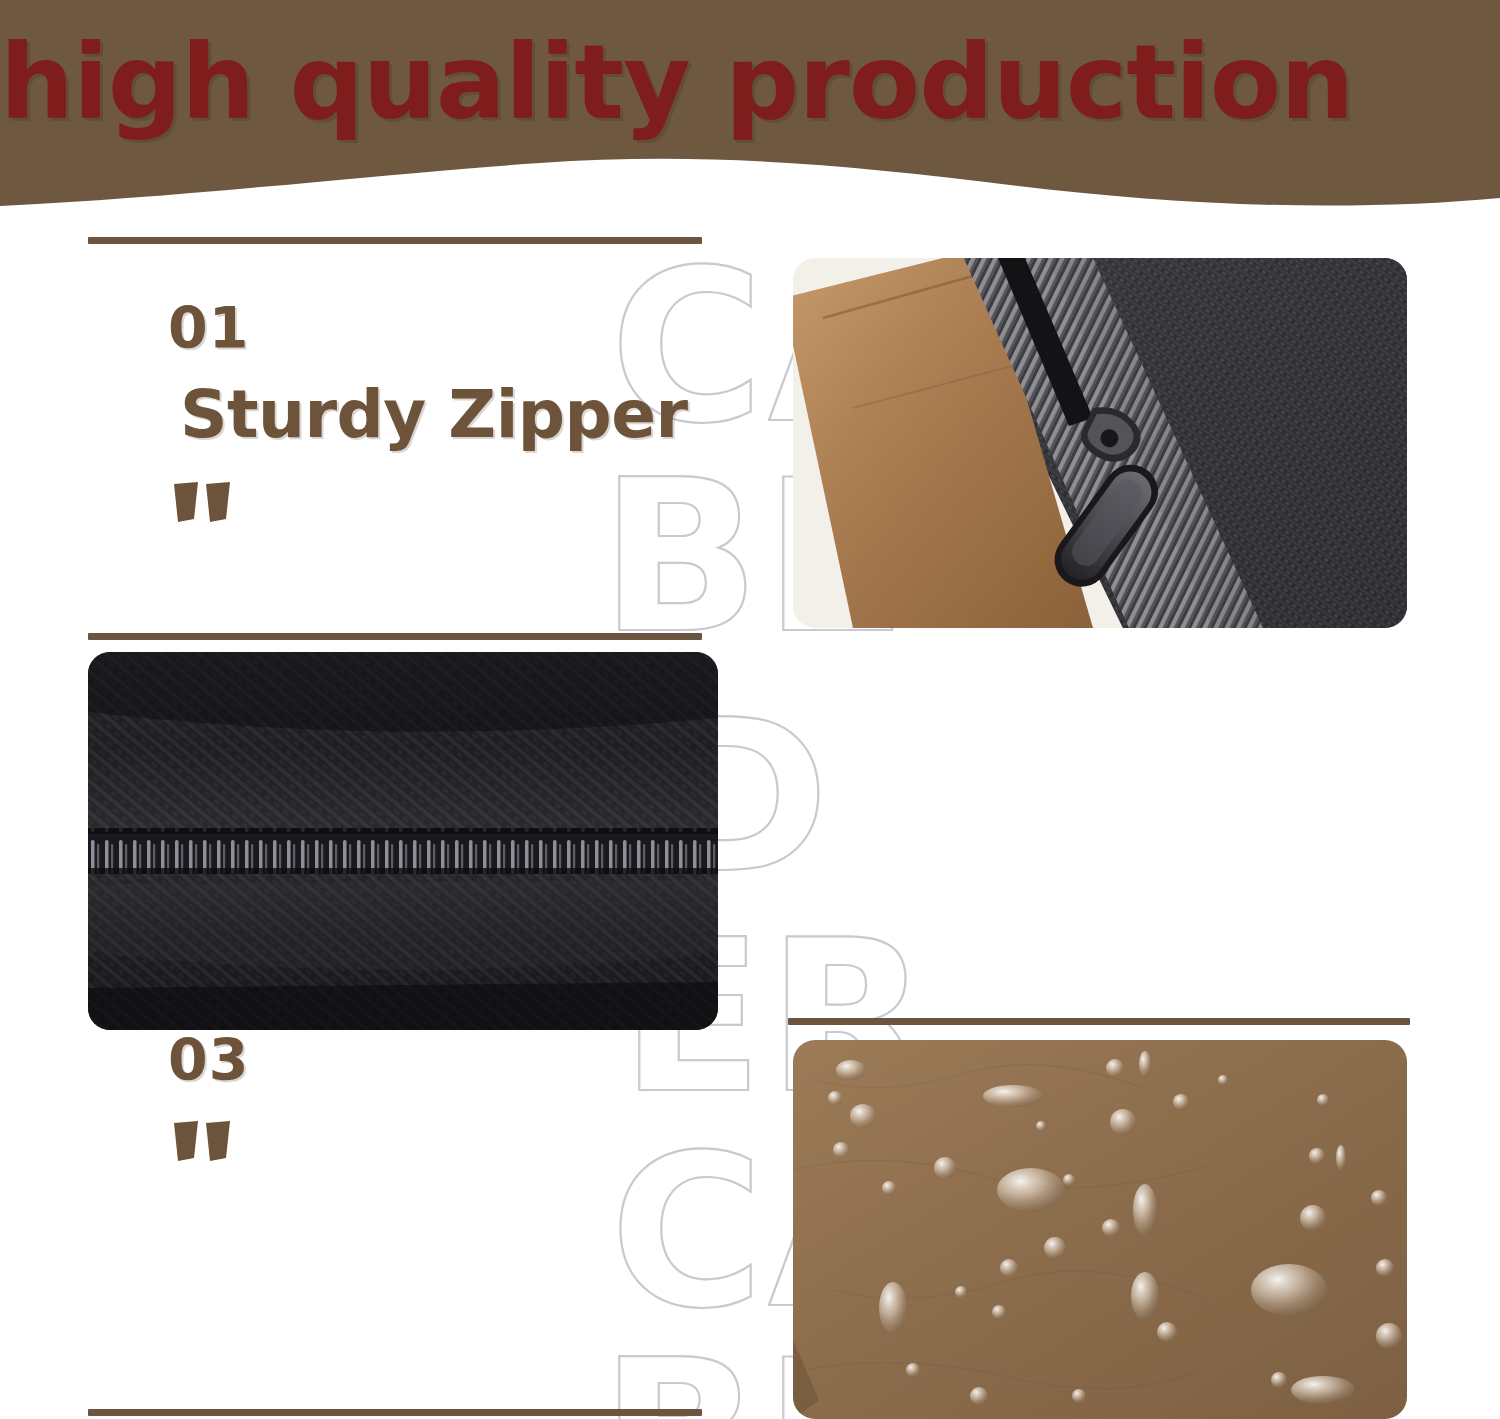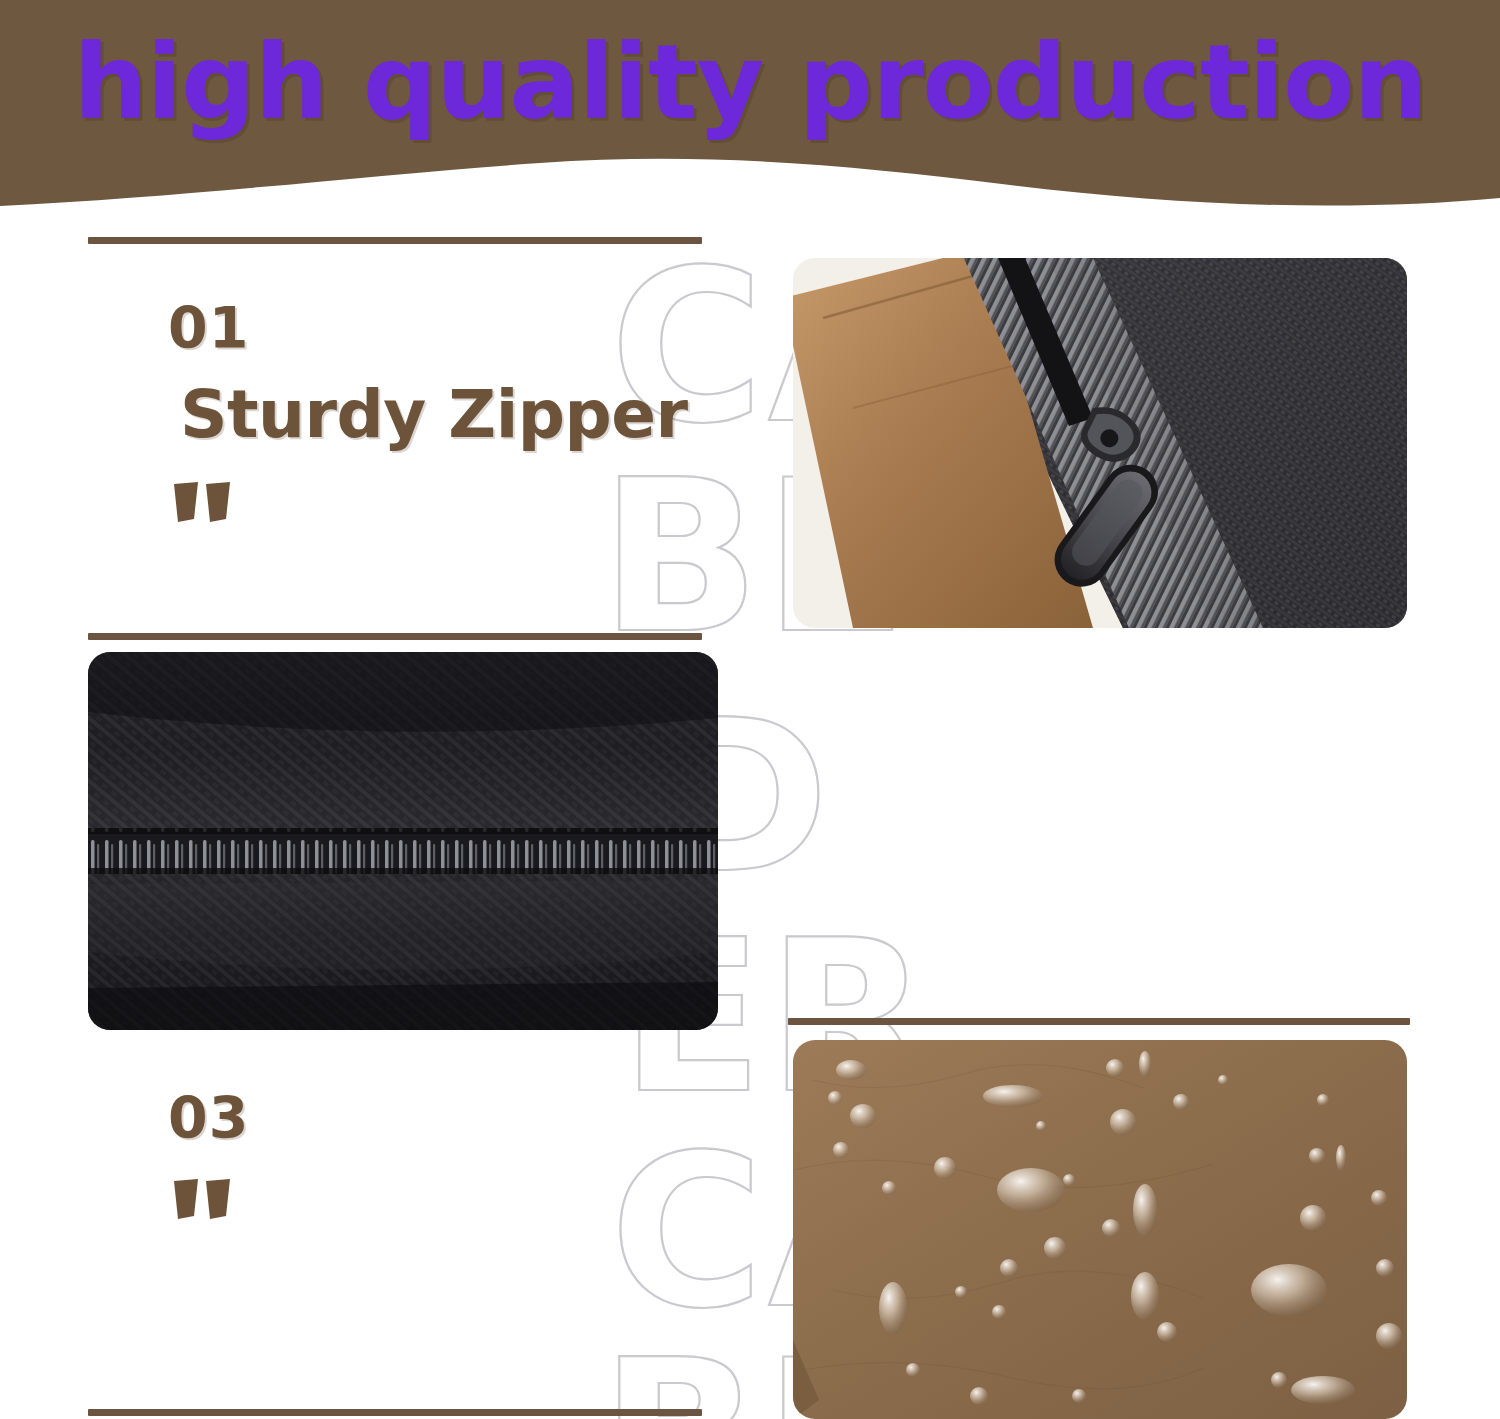--- a/index.html
+++ b/index.html
@@ -28,22 +28,21 @@
     position: absolute;
     left: 0; top: 0;
     width: 1500px;
     height: 215px;
     display: block;
   }
   .header-title {
     position: absolute;
     left: 0; top: 28px;
     width: 1500px;
-    text-align: center;
-    color: #6d28d9;
+    color: #7f1d1d;
     font-family: "DejaVu Sans", sans-serif;
     font-weight: bold;
     font-size: 104px;
     line-height: 1.05;
     letter-spacing: -1px;
     text-shadow: 3px 3px 0 rgba(70,54,38,0.30);
     white-space: nowrap;
     z-index: 6;
   }
 
@@ -79,21 +78,21 @@
   }
   .div-1 { left: 88px;  top: 237px;  width: 614px; }
   .div-2 { left: 88px;  top: 633px;  width: 614px; }
   .div-3 { left: 788px; top: 1018px; width: 622px; }
   .div-4 { left: 88px;  top: 1409px; width: 614px; }
 
   
   .feature-text { position: absolute; }
   .ft-1 { left: 168px; top: 300px;  width: 560px; }
   .ft-2 { left: 868px; top: 712px;  width: 600px; }
-  .ft-3 { left: 168px; top: 1090px; width: 600px; }
+  .ft-3 { left: 168px; top: 1032px; width: 600px; }
 
   .feature-num {
     font-family: "DejaVu Sans", sans-serif;
     font-weight: bold;
     font-size: 57px;
     color: #6d5339;
     line-height: 1.0;
     margin: 0 0 22px 0;
     letter-spacing: 1px;
     text-shadow: 2px 2px 0 rgba(90,70,50,0.22);

